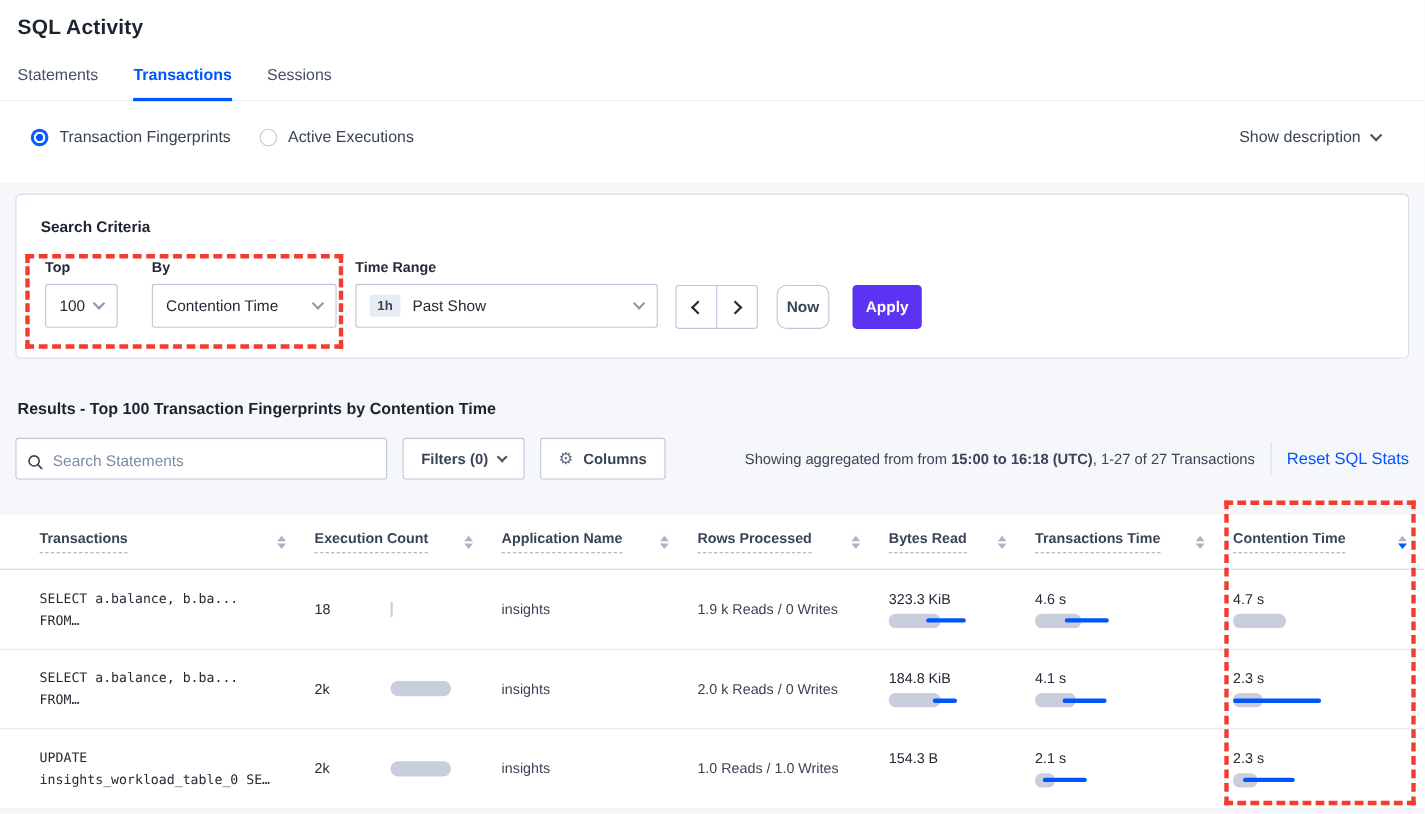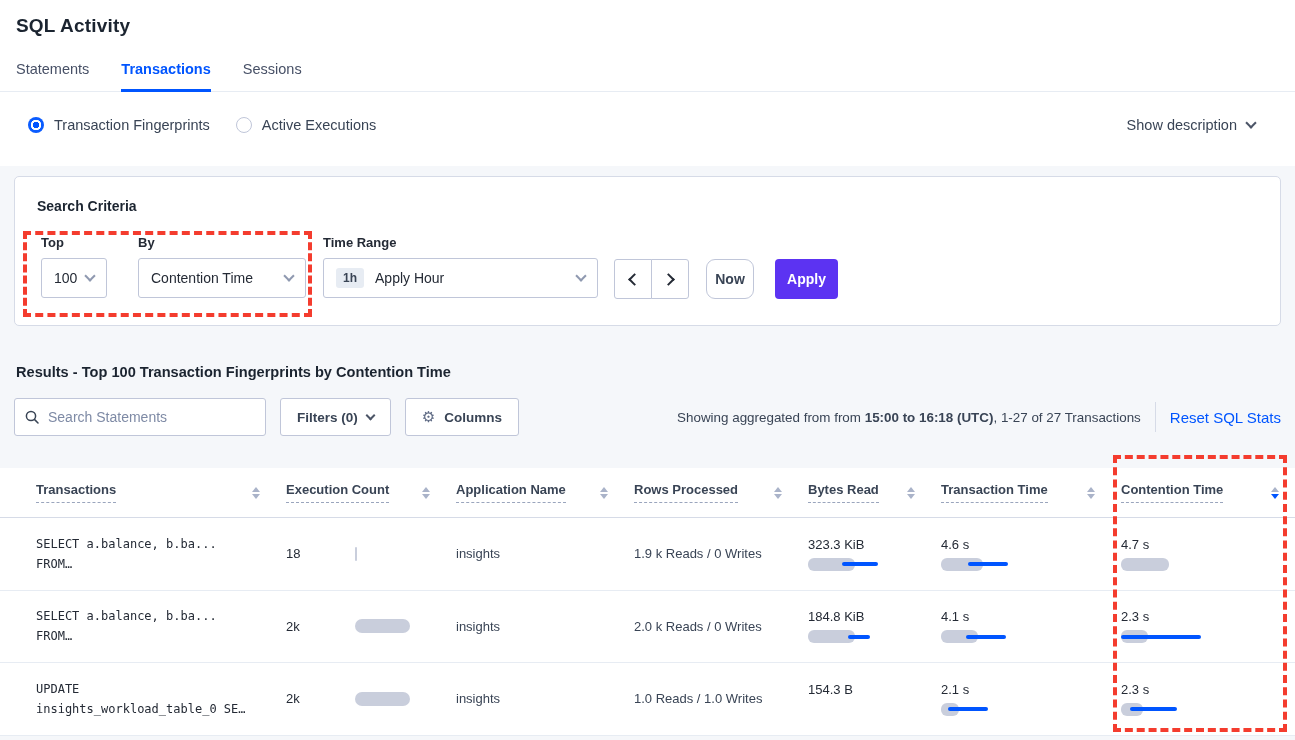--- a/index.html
+++ b/index.html
@@ -43,21 +43,21 @@
   .chev-l { width:9px; height:9px; border-left:2.6px solid #242a35; border-bottom:2.6px solid #242a35; transform:rotate(45deg); margin-left:3px; }
   .chev-r { width:9px; height:9px; border-left:2.6px solid #242a35; border-bottom:2.6px solid #242a35; transform:rotate(225deg); margin-right:3px; }
   #fg-now { left:691px; } 
   .btn-now { width:48px; height:40px; background:#fff; border:1px solid #c0c6d9; border-radius:9px; font-size:14px; font-weight:600; color:#394455; cursor:pointer; font-family:inherit; }
   #fg-apply { left:740px;padding-left:20px; }
   .btn-apply { width:63px; height:40px; border:none; border-radius:4px; background:#5c33f2; color:#fff; font-size:14px; font-weight:600; cursor:pointer; font-family:inherit; }
 
   .results-heading { margin-top:38px; font-size:14.6px; font-weight:700; color:#1b2430; padding-left:2px; }
 
   .controls-row { margin-top:18px; display:flex; align-items:center; height:38px; }
-  .search-box { width:252px; height:38px; background:#fff; border:1px solid #c0c6d9; border-radius:3px; display:flex; align-items:center; padding:0 10px; }
+  .search-box { width:338px; height:38px; background:#fff; border:1px solid #c0c6d9; border-radius:3px; display:flex; align-items:flex-end; padding:8px 10px; }
   .search-box svg { flex:0 0 auto; }
   .search-box input { border:none; outline:none; font-size:14px; margin-left:9px; width:100%; color:#242a35; font-family:inherit; background:transparent; }
   .search-box input::placeholder { color:#7e8aa5; }
   .ctl-btn { height:38px; background:#fff; border:1px solid #c0c6d9; border-radius:3px; display:flex; align-items:center; gap:9px; padding:0 16px; margin-left:14px; font-size:13.5px; font-weight:600; color:#394455; cursor:pointer; }
   .gear { font-size:15px; color:#5f6b85; font-weight:400; }
   .stats-group { margin-left:auto; display:flex; align-items:center; }
   .stats-text { font-size:13.4px; color:#394455; }
   .stats-text b { font-weight:700; }
   .v-div { width:1px; height:30px; background:#d6dbe7; margin:0 14px; }
   .reset-link { font-size:15px; color:#0055ff; cursor:pointer; white-space:nowrap; }
@@ -139,21 +139,21 @@
         <div class="select">
           <span>Contention Time</span>
           <span class="chev light sp"></span>
         </div>
       </div>
 
       <div class="fg" id="fg-time">
         <div class="fg-label">Time Range</div>
         <div class="select">
           <span class="time-badge">1h</span>
-          <span>Apply Hour</span>
+          <span>Past Show</span>
           <span class="chev light sp"></span>
         </div>
       </div>
 
       <div class="fg fg-nolabel" id="fg-arrows">
         <div class="arrow-btn">
             <span class="chev-l"></span>
           </div>
         <div class="arrow-btn">
             <span class="chev-r"></span>
@@ -225,21 +225,21 @@
             </span>
           </div>
           <div class="th">
             <span class="th-label">Bytes Read</span>
             <span class="sort-arrows">
               <span class="tri tri-up"></span>
               <span class="tri tri-down"></span>
             </span>
           </div>
           <div class="th">
-            <span class="th-label">Transaction Time</span>
+            <span class="th-label">Transactions Time</span>
             <span class="sort-arrows">
               <span class="tri tri-up"></span>
               <span class="tri tri-down"></span>
             </span>
           </div>
           <div class="th th-last">
             <span class="th-label">Contention Time</span>
             <span class="sort-arrows">
               <span class="tri tri-up"></span>
               <span class="tri tri-down active"></span>

